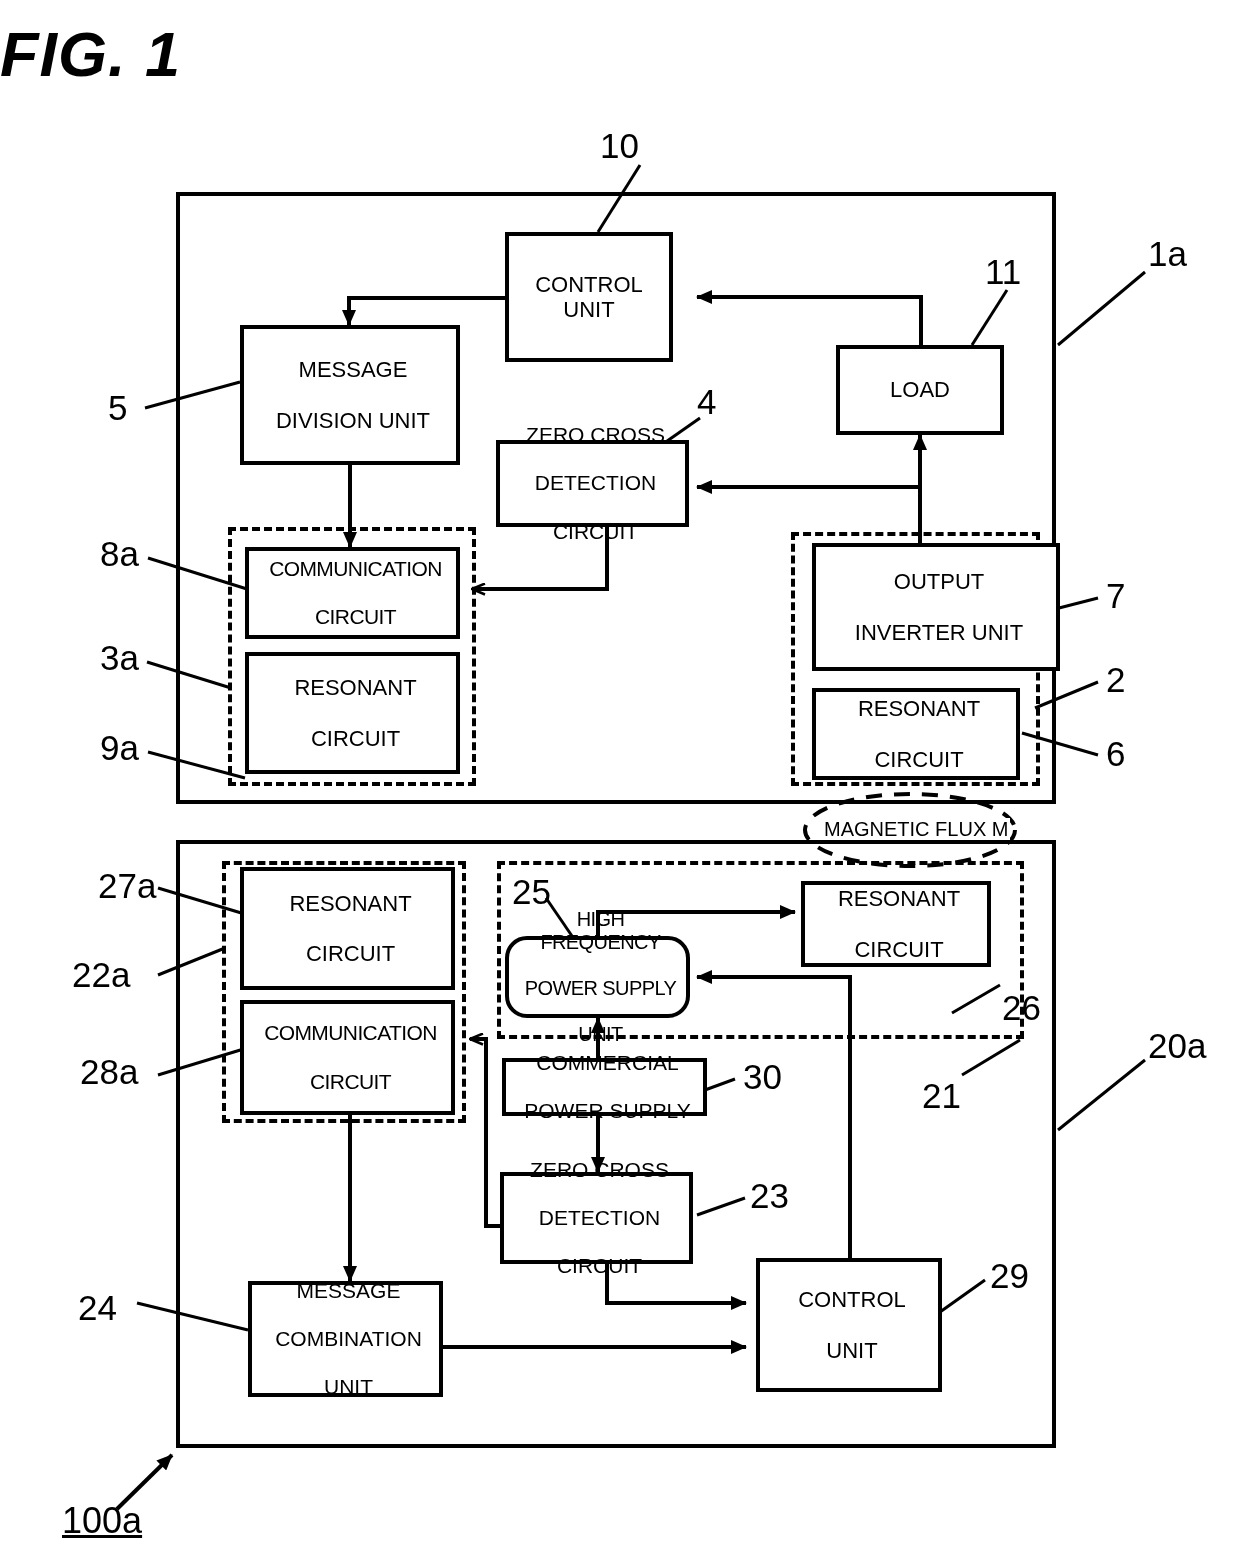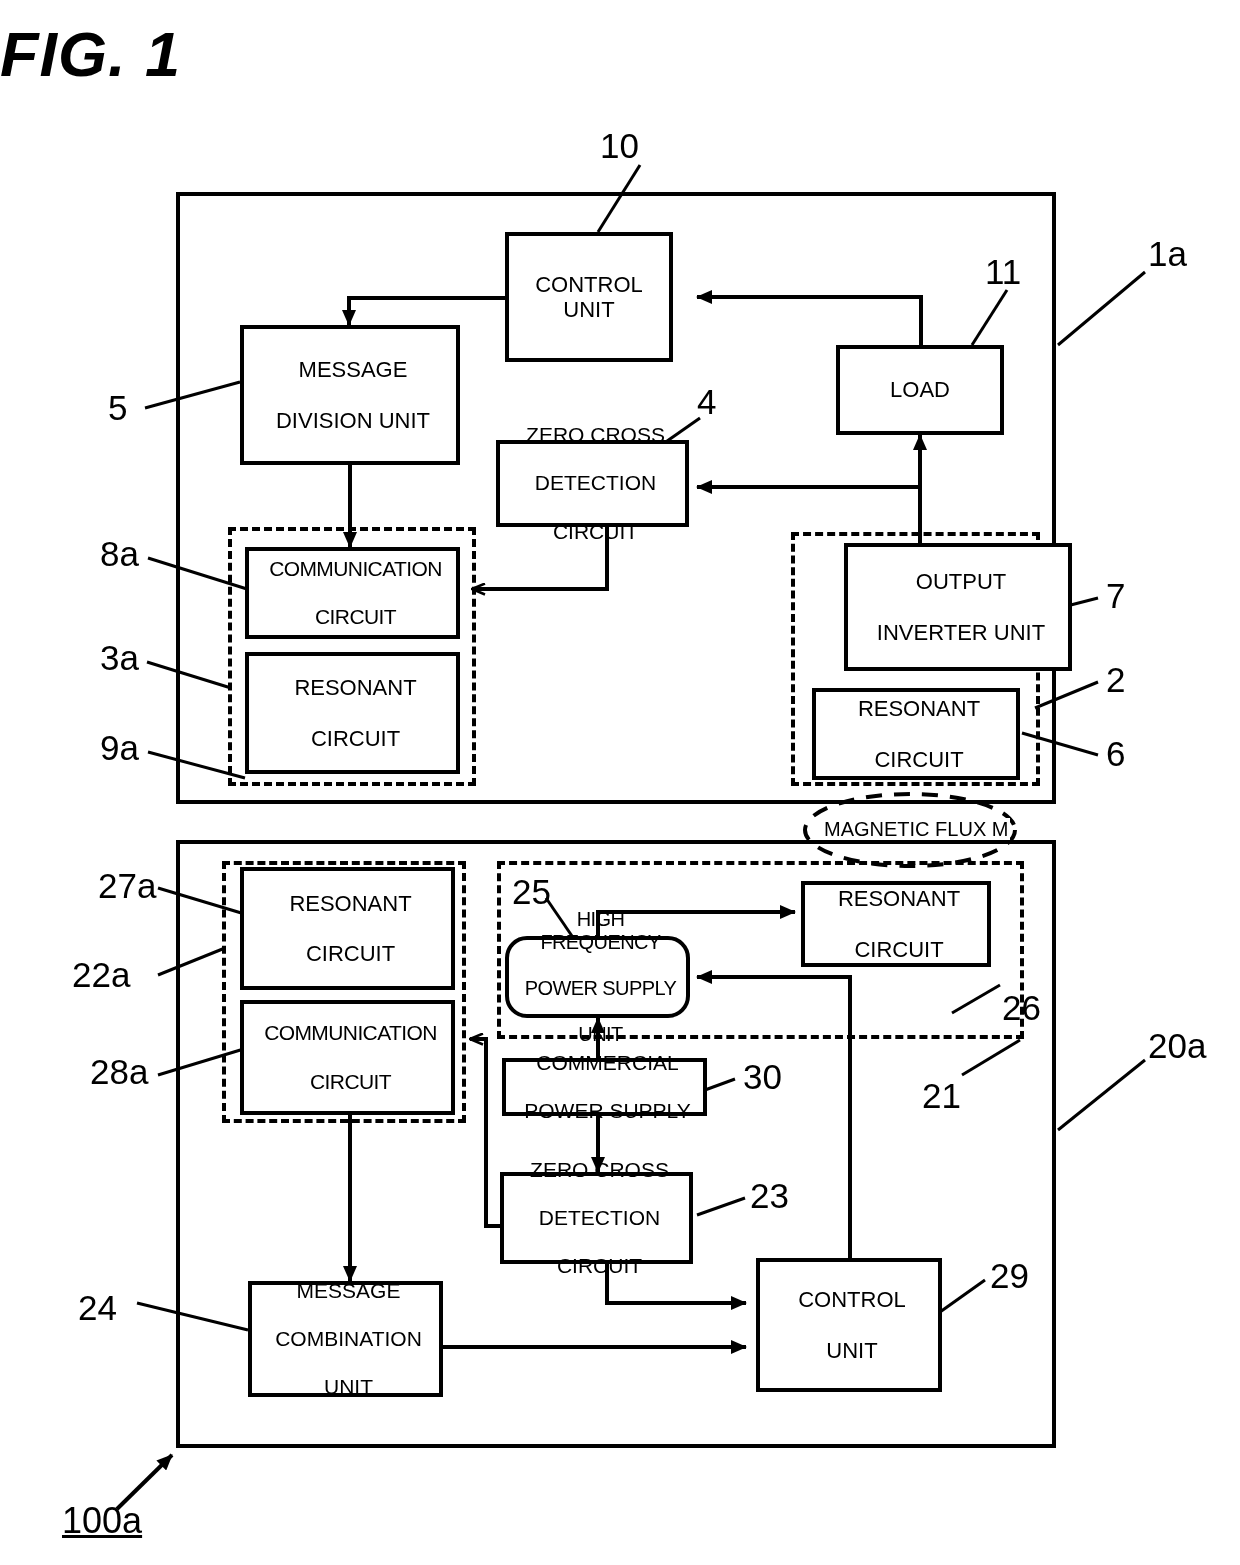--- a/index.html
+++ b/index.html
@@ -200,21 +200,21 @@
   </div>
 
   <div class="blk tight" style="left:245px; top:547px; width:215px; height:92px; font-size:21px;">
     <span><span>COMMUNICATION</span><br><span>CIRCUIT</span></span>
   </div>
 
   <div class="blk" style="left:245px; top:652px; width:215px; height:122px;">
     <span><span>RESONANT</span><br><span>CIRCUIT</span></span>
   </div>
 
-  <div class="blk" style="left:844px; top:543px; width:228px; height:128px;">
+  <div class="blk" style="left:812px; top:543px; width:248px; height:128px;">
     <span><span>OUTPUT</span><br><span>INVERTER UNIT</span></span>
   </div>
 
   <div class="blk" style="left:812px; top:688px; width:208px; height:92px;">
     <span><span>RESONANT</span><br><span>CIRCUIT</span></span>
   </div>
 
   <div class="reflbl" style="left:600px; top:126px;">10</div>
   <div class="reflbl" style="left:108px; top:388px;">5</div>
   <div class="reflbl" style="left:697px; top:382px;">4</div>
@@ -261,21 +261,21 @@
   <div class="blk" style="left:248px; top:1281px; width:195px; height:116px; font-size:21px;">
     <span><span>MESSAGE</span><br><span>COMBINATION</span><br><span>UNIT</span></span>
   </div>
 
   <div class="blk" style="left:756px; top:1258px; width:186px; height:134px;">
     <span><span>CONTROL</span><br><span>UNIT</span></span>
   </div>
 
   <div class="reflbl" style="left:98px; top:866px;">27a</div>
   <div class="reflbl" style="left:72px; top:955px;">22a</div>
-  <div class="reflbl" style="left:90px; top:1052px;">28a</div>
+  <div class="reflbl" style="left:80px; top:1052px;">28a</div>
   <div class="reflbl" style="left:512px; top:872px;">25</div>
   <div class="reflbl" style="left:743px; top:1057px;">30</div>
   <div class="reflbl" style="left:1002px; top:988px;">26</div>
   <div class="reflbl" style="left:922px; top:1076px;">21</div>
   <div class="reflbl" style="left:1148px; top:1026px;">20a</div>
   <div class="reflbl" style="left:750px; top:1176px;">23</div>
   <div class="reflbl" style="left:78px; top:1288px;">24</div>
   <div class="reflbl" style="left:990px; top:1256px;">29</div>
 
   <div class="syslbl" style="left:62px; top:1500px;">100a</div>

